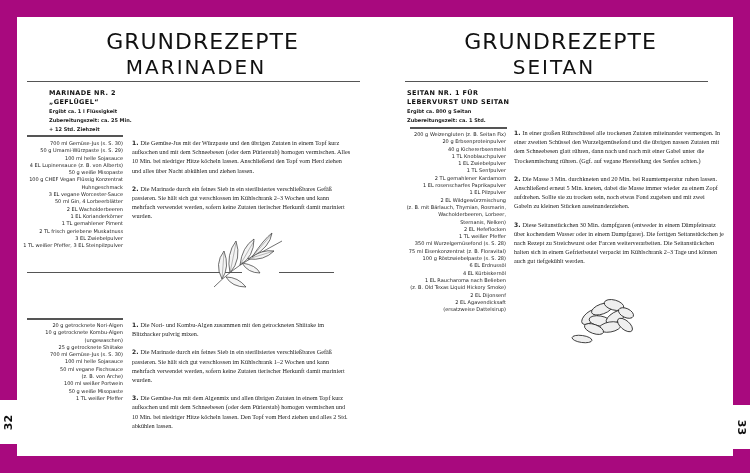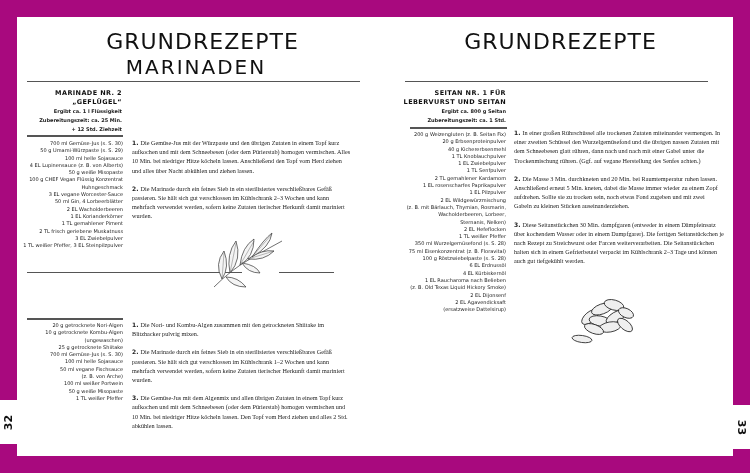--- a/index.html
+++ b/index.html
@@ -16,21 +16,21 @@
   .page-num { font-family: "DejaVu Sans", sans-serif; font-weight: bold; font-size: 11px; color: #111; white-space: nowrap; }
   .page-num-left .page-num { transform: rotate(-90deg); }
   .page-num-right .page-num { transform: rotate(90deg); }
 
   .title-block { position: absolute; top: 12px; left: 0; right: 0; text-align: center; }
   .title-top { font-family: "DejaVu Sans", sans-serif; font-size: 22px; letter-spacing: 1px; font-weight: normal; color: #111; line-height: 26px; padding-left: 13px; }
   .title-bottom { font-family: "DejaVu Sans", sans-serif; font-size: 20px; letter-spacing: 2px; font-weight: normal; color: #111; line-height: 24px; }
 
   .rule { position: absolute; height: 1px; background: #555; }
 
-  .recipe-head { position: absolute; text-align: right; }
+  .recipe-head { position: absolute; text-align: left; margin-left: 32px; }
   .recipe-name { font-family: "DejaVu Sans", sans-serif; font-weight: bold; font-size: 6.5px; letter-spacing: 0.4px; line-height: 9px; color: #111; }
   .recipe-meta { font-family: "DejaVu Sans", sans-serif; font-weight: bold; font-size: 5px; line-height: 9px; color: #222; }
 
   .ingredients { position: absolute; text-align: right; font-family: "DejaVu Sans", sans-serif; font-size: 5px; line-height: 7.3px; color: #222; }
 
   .steps { position: absolute; font-family: "Liberation Serif", serif; font-size: 6.2px; line-height: 9.2px; color: #222; }
   .step { margin-bottom: 9px; }
   .step-num { font-family: "DejaVu Sans", sans-serif; font-weight: bold; font-size: 6px; margin-right: 2px; }
 
   .illustration { position: absolute; }
@@ -119,20 +119,21 @@
   </div>
 </div>
 
 <div class="page-num-box page-num-left">
   <span class="page-num">32</span>
 </div>
 
 <div class="page page-right">
   <div class="title-block">
     <div class="title-top">GRUNDREZEPTE</div>
+    <div class="title-bottom">SEITAN</div>
   </div>
   <div class="rule" style="top:64px; left:30px; right:25px;"></div>
 
   <div class="recipe-head" style="top:72px; left:0; width:131px;">
     <div class="recipe-name">SEITAN NR. 1 FÜR</div>
     <div class="recipe-name">LEBERVURST UND SEITAN</div>
     <div class="recipe-meta">Ergibt ca. 800 g Seitan</div>
     <div class="recipe-meta">Zubereitungszeit: ca. 1 Std.</div>
   </div>
   <div class="rule" style="top:110px; left:35px; width:97px; height:1.5px;"></div>

